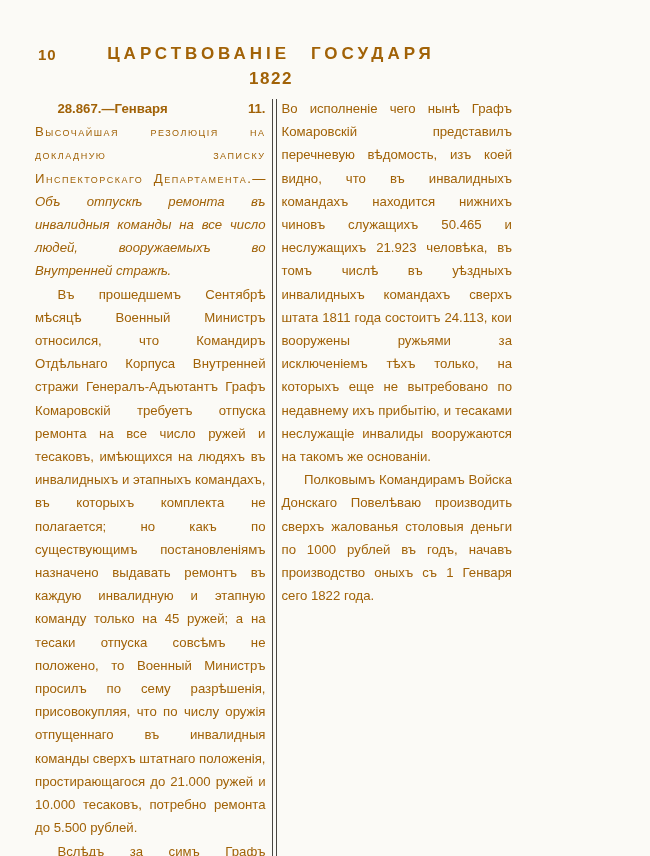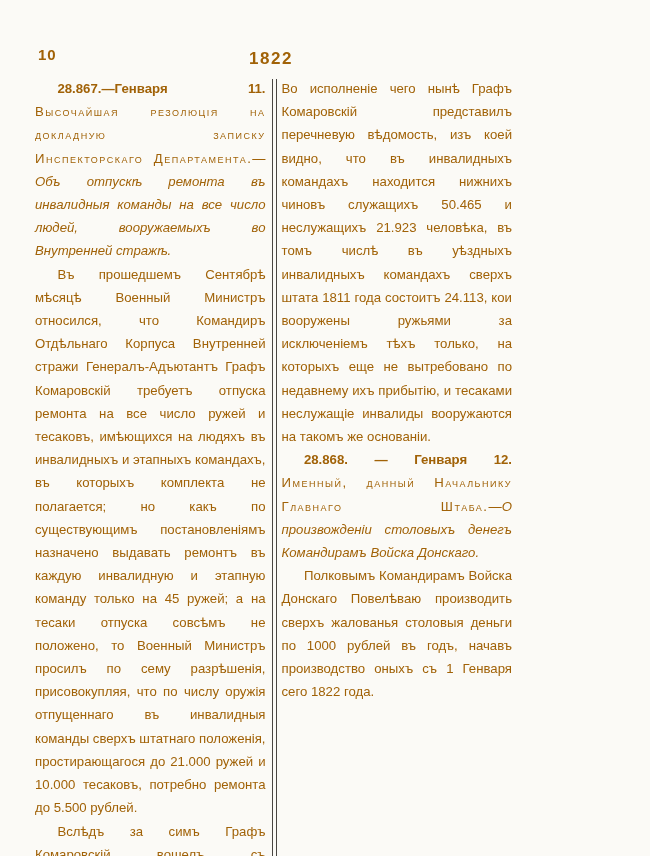--- a/index.html
+++ b/index.html
@@ -75,29 +75,29 @@
   .seg-caps   { font-variant: small-caps; letter-spacing: 1.5px; }
   .seg-italic { font-style: italic; }
   .seg-plain  { }
 </style>
 </head>
 <body>
 
 <div class="page">
   <header class="page-header">
     <span class="page-number">10</span>
+    <div class="running-title">ЦАРСТВОВАНІЕ ГОСУДАРЯ</div>
     <div class="year-heading">1822</div>
   </header>
 
   <main class="columns">
     <section class="column">
         <p class="para indent"><span class="seg-bold">28.867.—Генваря 11. </span><span class="seg-caps">Высочайшая резолюція на докладную записку Инспекторскаго Департамента.</span><span class="seg-italic">—Объ отпускѣ ремонта въ инвалидныя команды на все число людей, вооружаемыхъ во Внутренней стражѣ.</span></p>
         <p class="para indent"><span class="seg-plain">Въ прошедшемъ Сентябрѣ мѣсяцѣ Военный Министръ относился, что Командиръ Отдѣльнаго Корпуса Внутренней стражи Генералъ-Адъютантъ Графъ Комаровскій требуетъ отпуска ремонта на все число ружей и тесаковъ, имѣющихся на людяхъ въ инвалидныхъ и этапныхъ командахъ, въ которыхъ комплекта не полагается; но какъ по существующимъ постановленіямъ назначено выдавать ремонтъ въ каждую инвалидную и этапную команду только на 45 ружей; а на тесаки отпуска совсѣмъ не положено, то Военный Министръ просилъ по сему разрѣшенія, присовокупляя, что по числу оружія отпущеннаго въ инвалидныя команды сверхъ штатнаго положенія, простирающагося до 21.000 ружей и 10.000 тесаковъ, потребно ремонта до 5.500 рублей.</span></p>
         <p class="para indent"><span class="seg-plain">Вслѣдъ за симъ Графъ Комаровскій вошелъ съ представленіемъ, что по табели 27 Марта 1811 года на содержаніе въ исправности тесаковъ въ командахъ служащихъ инвалидовъ положено отпускать ремонтныя деньги, но оныхъ не выдается, а на содержаніе ружей дѣлается отпускъ только на штатное число, отъ чего Баталіонные Командиры не имѣютъ возможности суммою выдаваемою на 45 ружей приводить въ исправность значительное число ружей и тесаковъ, которые въ инвалидныхъ командахъ будучи въ непрестанномъ употребленіи, не могутъ быть безъ порчи. По сему Высочайше повелѣно напередъ показать число людей въ инвалидныхъ командахъ вообще и сверхъ положенныхъ по штату и доставить копію съ повелѣнія, по которому приказано снабжать команды оружіемъ по наличному числу.</span></p>
       </section>
     <div class="column-divider"></div>
     <section class="column">
         <p class="para"><span class="seg-plain">Во исполненіе чего нынѣ Графъ Комаровскій представилъ перечневую вѣдомость, изъ коей видно, что въ инвалидныхъ командахъ находится нижнихъ чиновъ служащихъ 50.465 и неслужащихъ 21.923 человѣка, въ томъ числѣ въ уѣздныхъ инвалидныхъ командахъ сверхъ штата 1811 года состоитъ 24.113, кои вооружены ружьями за исключеніемъ тѣхъ только, на которыхъ еще не вытребовано по недавнему ихъ прибытію, и тесаками неслужащіе инвалиды вооружаются на такомъ же основаніи.</span></p>
-        <p class="para indent"><span class="seg-bold">28.868. — Генваря 12. </span><span class="seg-caps">Именный, данный Начальнику Главнаго Штаба.</span><span class="seg-italic">—О произвожденіи столовыхъ денегъ Командирамъ Войска Донскаго.</span></p>
         <p class="para indent"><span class="seg-plain">Полковымъ Командирамъ Войска Донскаго Повелѣваю производить сверхъ жалованья столовыя деньги по 1000 рублей въ годъ, начавъ производство оныхъ съ 1 Генваря сего 1822 года.</span></p>
       </section>
   </main>
 </div>
 
 </body></html>

